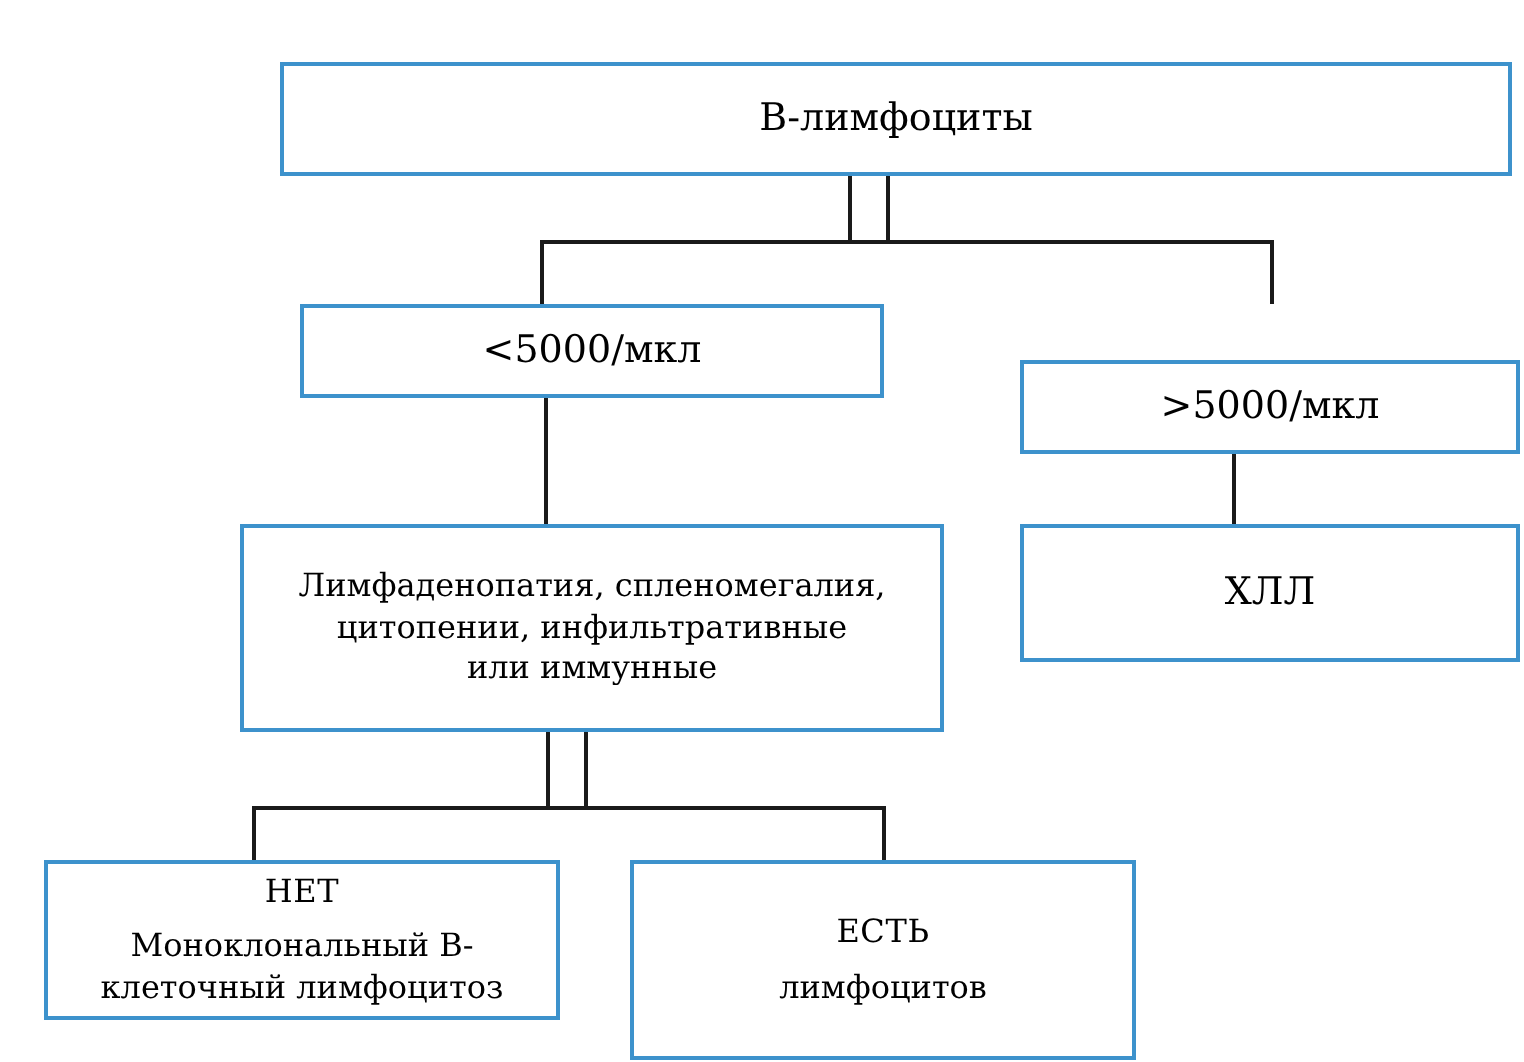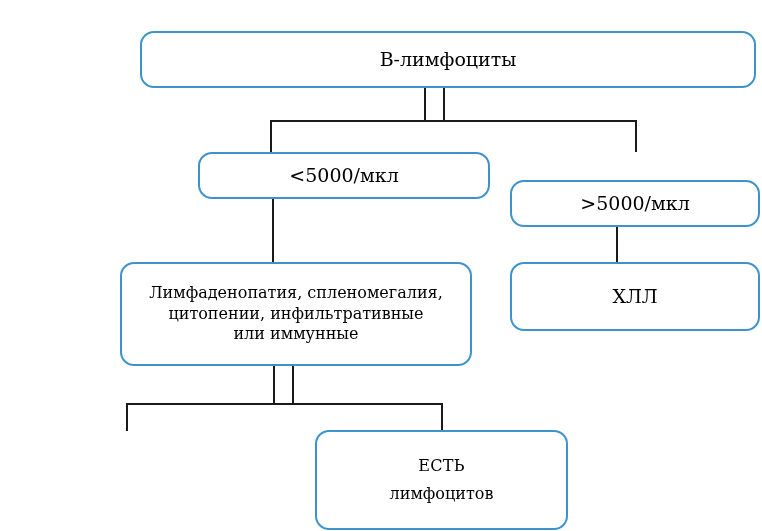--- a/index.html
+++ b/index.html
@@ -12,21 +12,21 @@
     width: 762px;
     height: 531px;
     background: #ffffff;
     overflow: hidden;
     font-family: "DejaVu Serif", "Liberation Serif", serif;
   }
   .node {
     position: absolute;
     box-sizing: border-box;
     border: 2px solid #3d92cc;
-    border-radius: 14px;
+    border-radius: 0;
     background: #ffffff;
     display: flex;
     flex-direction: column;
     align-items: center;
     justify-content: center;
     text-align: center;
     color: #000000;
     line-height: 1.28;
     padding: 4px 8px;
     z-index: 2;
@@ -39,21 +39,21 @@
     display: block;
   }
   .answer-label {
     display: block;
     margin-bottom: 7px;
     letter-spacing: 0.3px;
   }
 
   
   #node-root     { left: 140px; top: 31px;  width: 616px; height: 57px;  font-size: 19px; }
-  #node-lt5000   { left: 150px; top: 152px; width: 292px; height: 47px;  font-size: 19px; margin-left: 48px; }
+  #node-lt5000   { left: 150px; top: 152px; width: 292px; height: 47px;  font-size: 19px; }
   #node-gt5000   { left: 510px; top: 152px; width: 250px; height: 47px;  font-size: 19px; margin-top: 28px; }
   #node-symptoms { left: 120px; top: 262px; width: 352px; height: 104px; font-size: 16px; }
   #node-cll      { left: 510px; top: 262px; width: 250px; height: 69px;  font-size: 19px; }
   #node-no       { left: 22px;  top: 430px; width: 258px; height: 80px;  font-size: 16px; }
   #node-yes      { left: 315px; top: 430px; width: 253px; height: 100px;  font-size: 16px; }
 
   
   .conn {
     position: absolute;
     background: #1a1a1a;
@@ -116,19 +116,24 @@
   <div class="node" id="node-symptoms">
     <span class="wrapline">Лимфаденопатия, спленомегалия,</span>
     <span class="wrapline">цитопении, инфильтративные</span>
     <span class="wrapline">или иммунные</span>
   </div>
 
   <div class="node" id="node-cll">
     <span class="line">ХЛЛ</span>
   </div>
 
+  <div class="node" id="node-no">
+    <span class="answer-label">НЕТ</span>
+    <span class="wrapline">Моноклональный В-</span>
+    <span class="wrapline">клеточный лимфоцитоз</span>
+  </div>
 
   <div class="node" id="node-yes">
     <span class="answer-label">ЕСТЬ</span>
     <span class="wrapline">лимфоцитов</span>
   </div>
 
 </div>
 
 </body></html>

